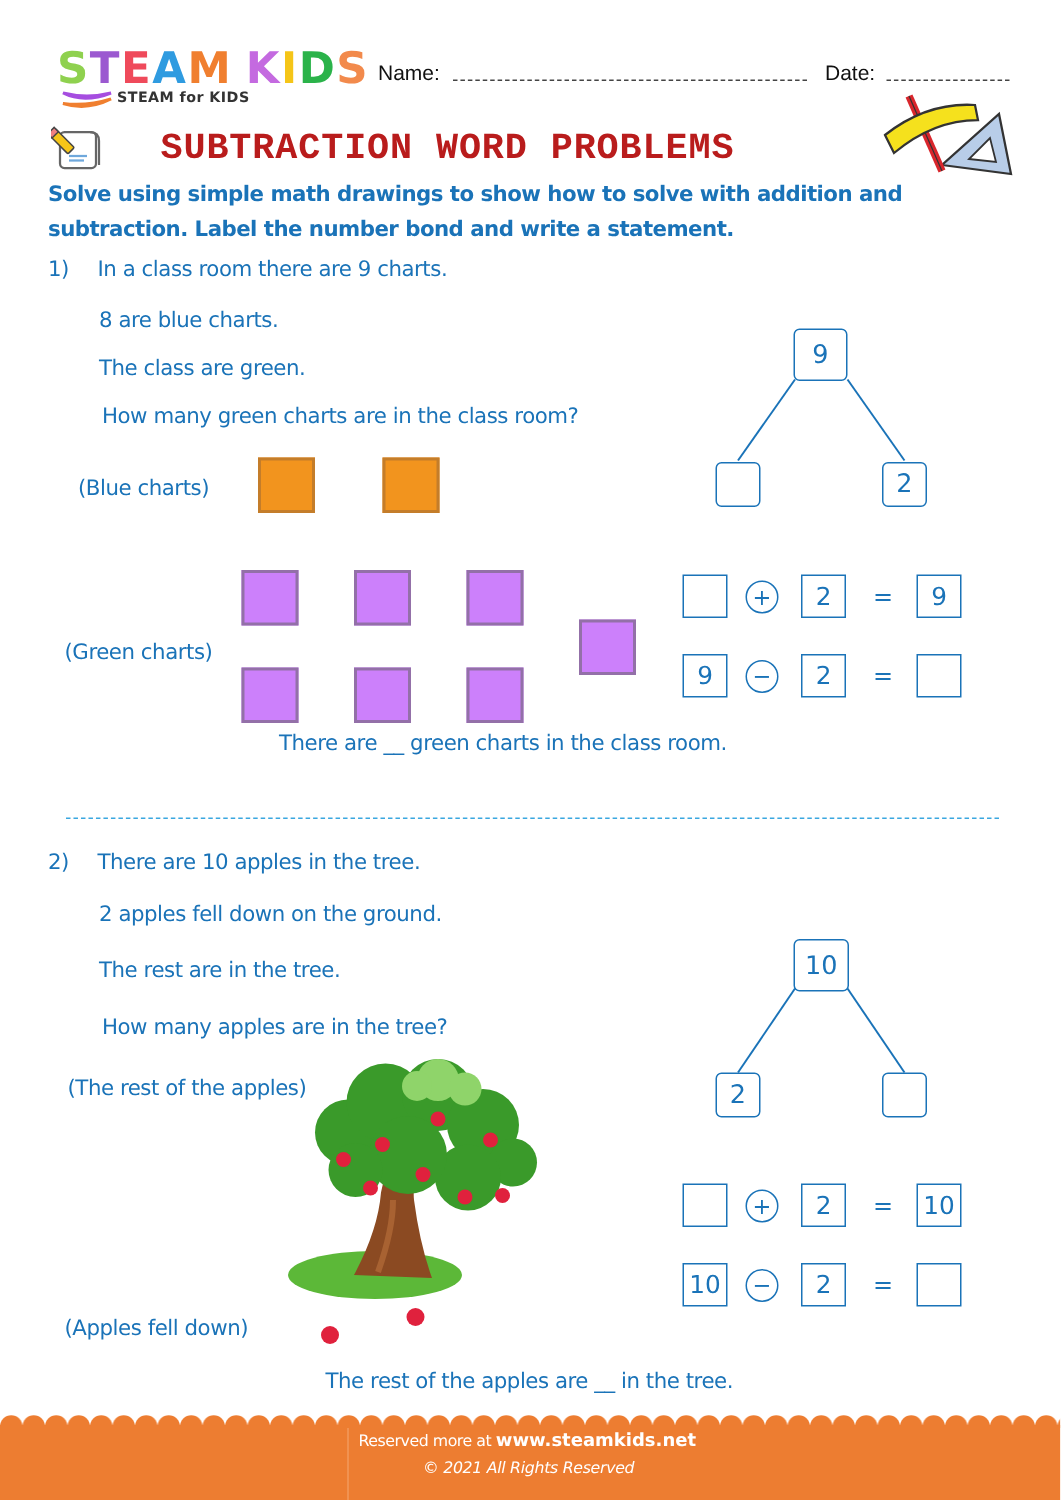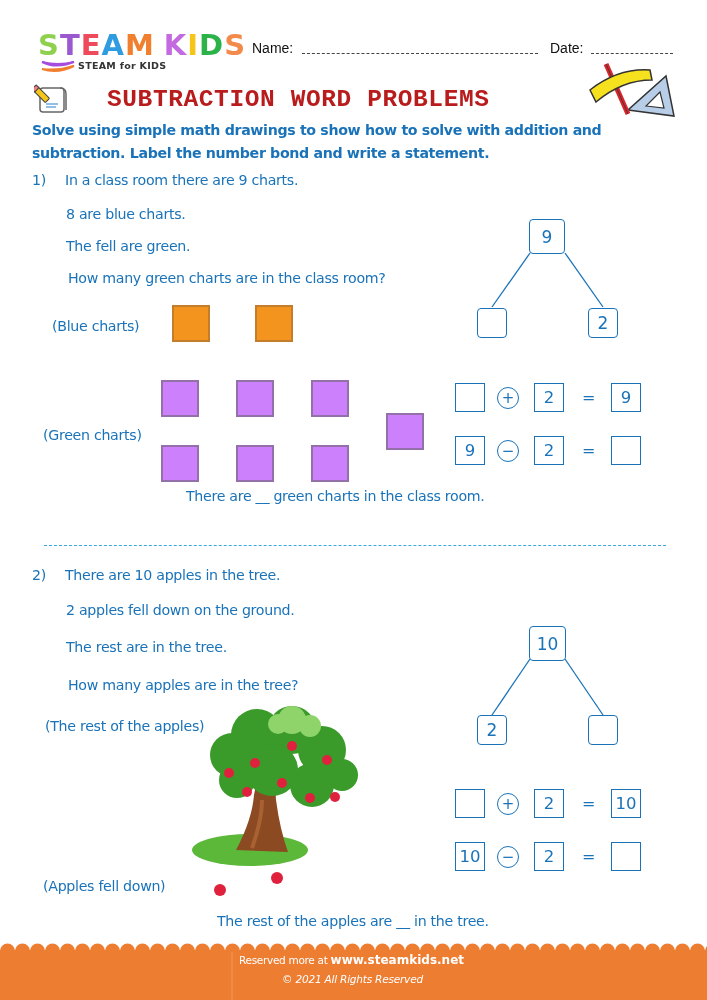--- a/index.html
+++ b/index.html
@@ -79,21 +79,21 @@
   <line x1="18" y1="2" x2="40" y2="52" stroke="#d9262c" stroke-width="5"></line>
   <line x1="18" y1="2" x2="40" y2="52" stroke="#333" stroke-width="0.8"></line>
   <path d="M2 28 Q30 6 62 8 L64 18 Q34 18 8 40 Z" fill="#f5e11d" stroke="#333" stroke-width="1.5"></path>
 </svg>
 
 <div class="abs instructions">Solve using simple math drawings to show how to solve with addition and subtraction. Label the number bond and write a statement.</div>
 
 <div class="abs txt" style="left:32px; top:172px;">1)</div>
 <div class="abs txt" style="left:65px; top:172px;">In a class room there are 9 charts.</div>
 <div class="abs txt" style="left:66px; top:206px;">8 are blue charts.</div>
-<div class="abs txt" style="left:66px; top:238px;">The fell are green.</div>
+<div class="abs txt" style="left:66px; top:238px;">The class are green.</div>
 <div class="abs txt" style="left:68px; top:270px;">How many green charts are in the class room?</div>
 
 <div class="abs txt" style="left:52px; top:318px;">(Blue charts)</div>
 <div class="sq sq-orange" style="left:172px; top:305px;"></div>
 <div class="sq sq-orange" style="left:255px; top:305px;"></div>
 
 <div class="abs txt" style="left:43px; top:427px;">(Green charts)</div>
 <div class="sq sq-purple" style="left:161px; top:380px;"></div>
 <div class="sq sq-purple" style="left:236px; top:380px;"></div>
 <div class="sq sq-purple" style="left:311px; top:380px;"></div>

